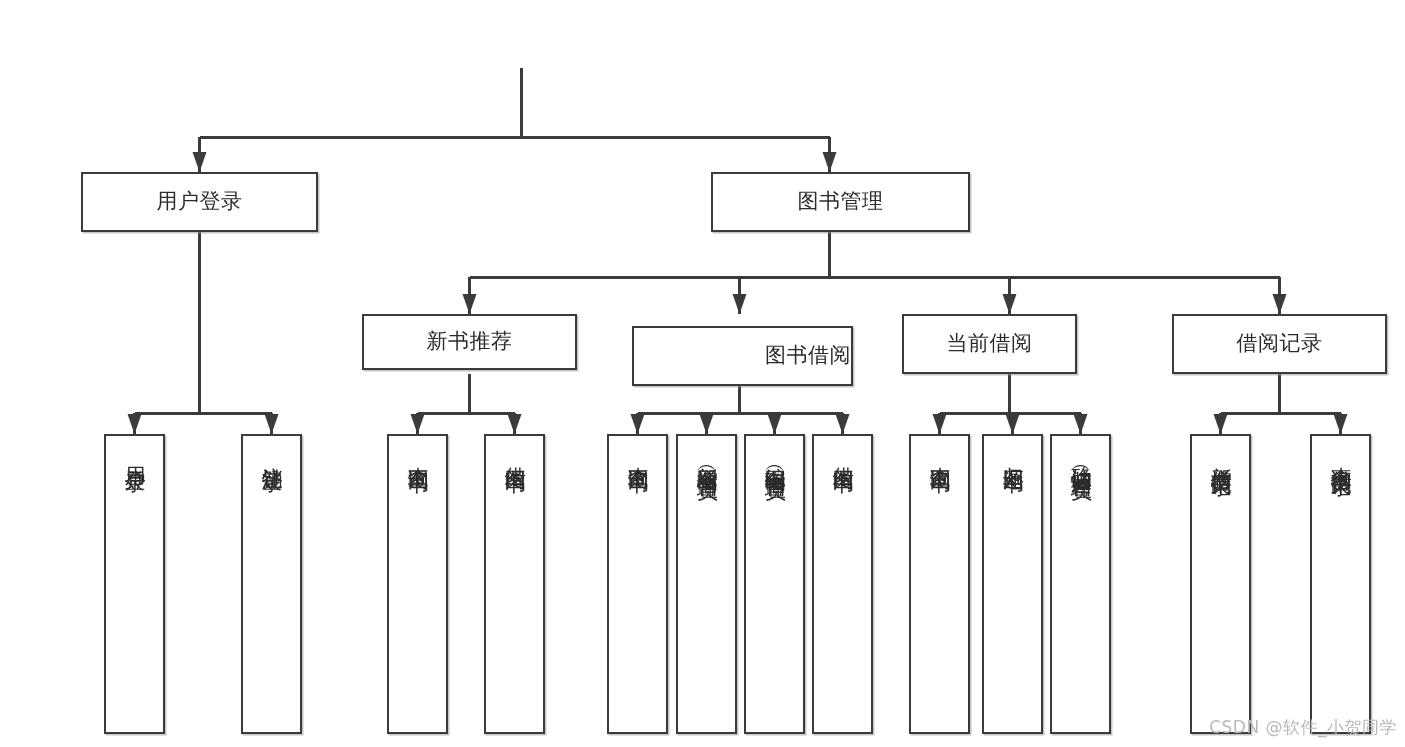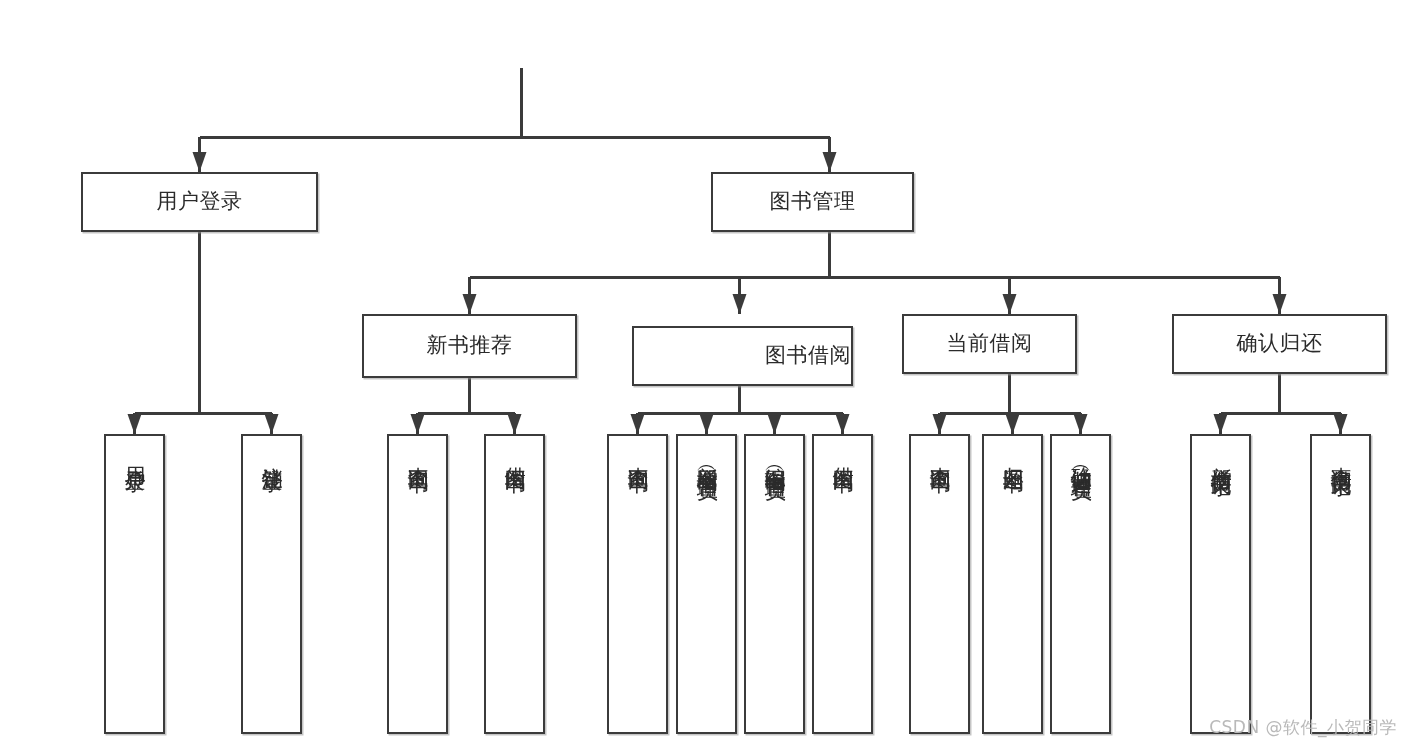--- a/index.html
+++ b/index.html
@@ -131,35 +131,35 @@
       <line x1="1220.5" y1="413" x2="1220.5" y2="434" stroke="#3b3b3b" stroke-width="3" shape-rendering="crispEdges"></line>
       <path d="M 1213.5 414 L 1220.5 434 L 1227.5 414 Z" fill="#3b3b3b"></path>
       <line x1="1340.5" y1="413" x2="1340.5" y2="434" stroke="#3b3b3b" stroke-width="3" shape-rendering="crispEdges"></line>
       <path d="M 1333.5 414 L 1340.5 434 L 1347.5 414 Z" fill="#3b3b3b"></path>
     </svg>
 
 
   <div class="node horiz" style="left: 81px; top: 172px; width: 237px; height: 60px;">
     <span class="label">用户登录</span>
   </div>
-  <div class="node horiz" style="left: 711px; top: 172px; width: 203px; height: 60px;">
+  <div class="node horiz" style="left: 711px; top: 172px; width: 259px; height: 60px;">
     <span class="label">图书管理</span>
   </div>
 
-  <div class="node horiz" style="left: 362px; top: 314px; width: 215px; height: 64px;">
+  <div class="node horiz" style="left: 362px; top: 314px; width: 215px; height: 56px;">
     <span class="label">新书推荐</span>
   </div>
   <div class="node horiz" style="left: 632px; top: 326px; width: 221px; height: 60px; justify-content: flex-end;">
     <span class="label">图书借阅</span>
   </div>
   <div class="node horiz" style="left: 902px; top: 314px; width: 175px; height: 60px;">
     <span class="label">当前借阅</span>
   </div>
   <div class="node horiz" style="left: 1172px; top: 314px; width: 215px; height: 60px;">
-    <span class="label">确认归还</span>
+    <span class="label">借阅记录</span>
   </div>
 
   <div class="node vert" style="left: 104px; top: 434px; width: 61px; height: 300px;">
     <span class="label">用户登录</span>
   </div>
   <div class="node vert" style="left: 241px; top: 434px; width: 61px; height: 300px;">
     <span class="label">注销登录</span>
   </div>
 
   <div class="node vert" style="left: 387px; top: 434px; width: 61px; height: 300px;">

